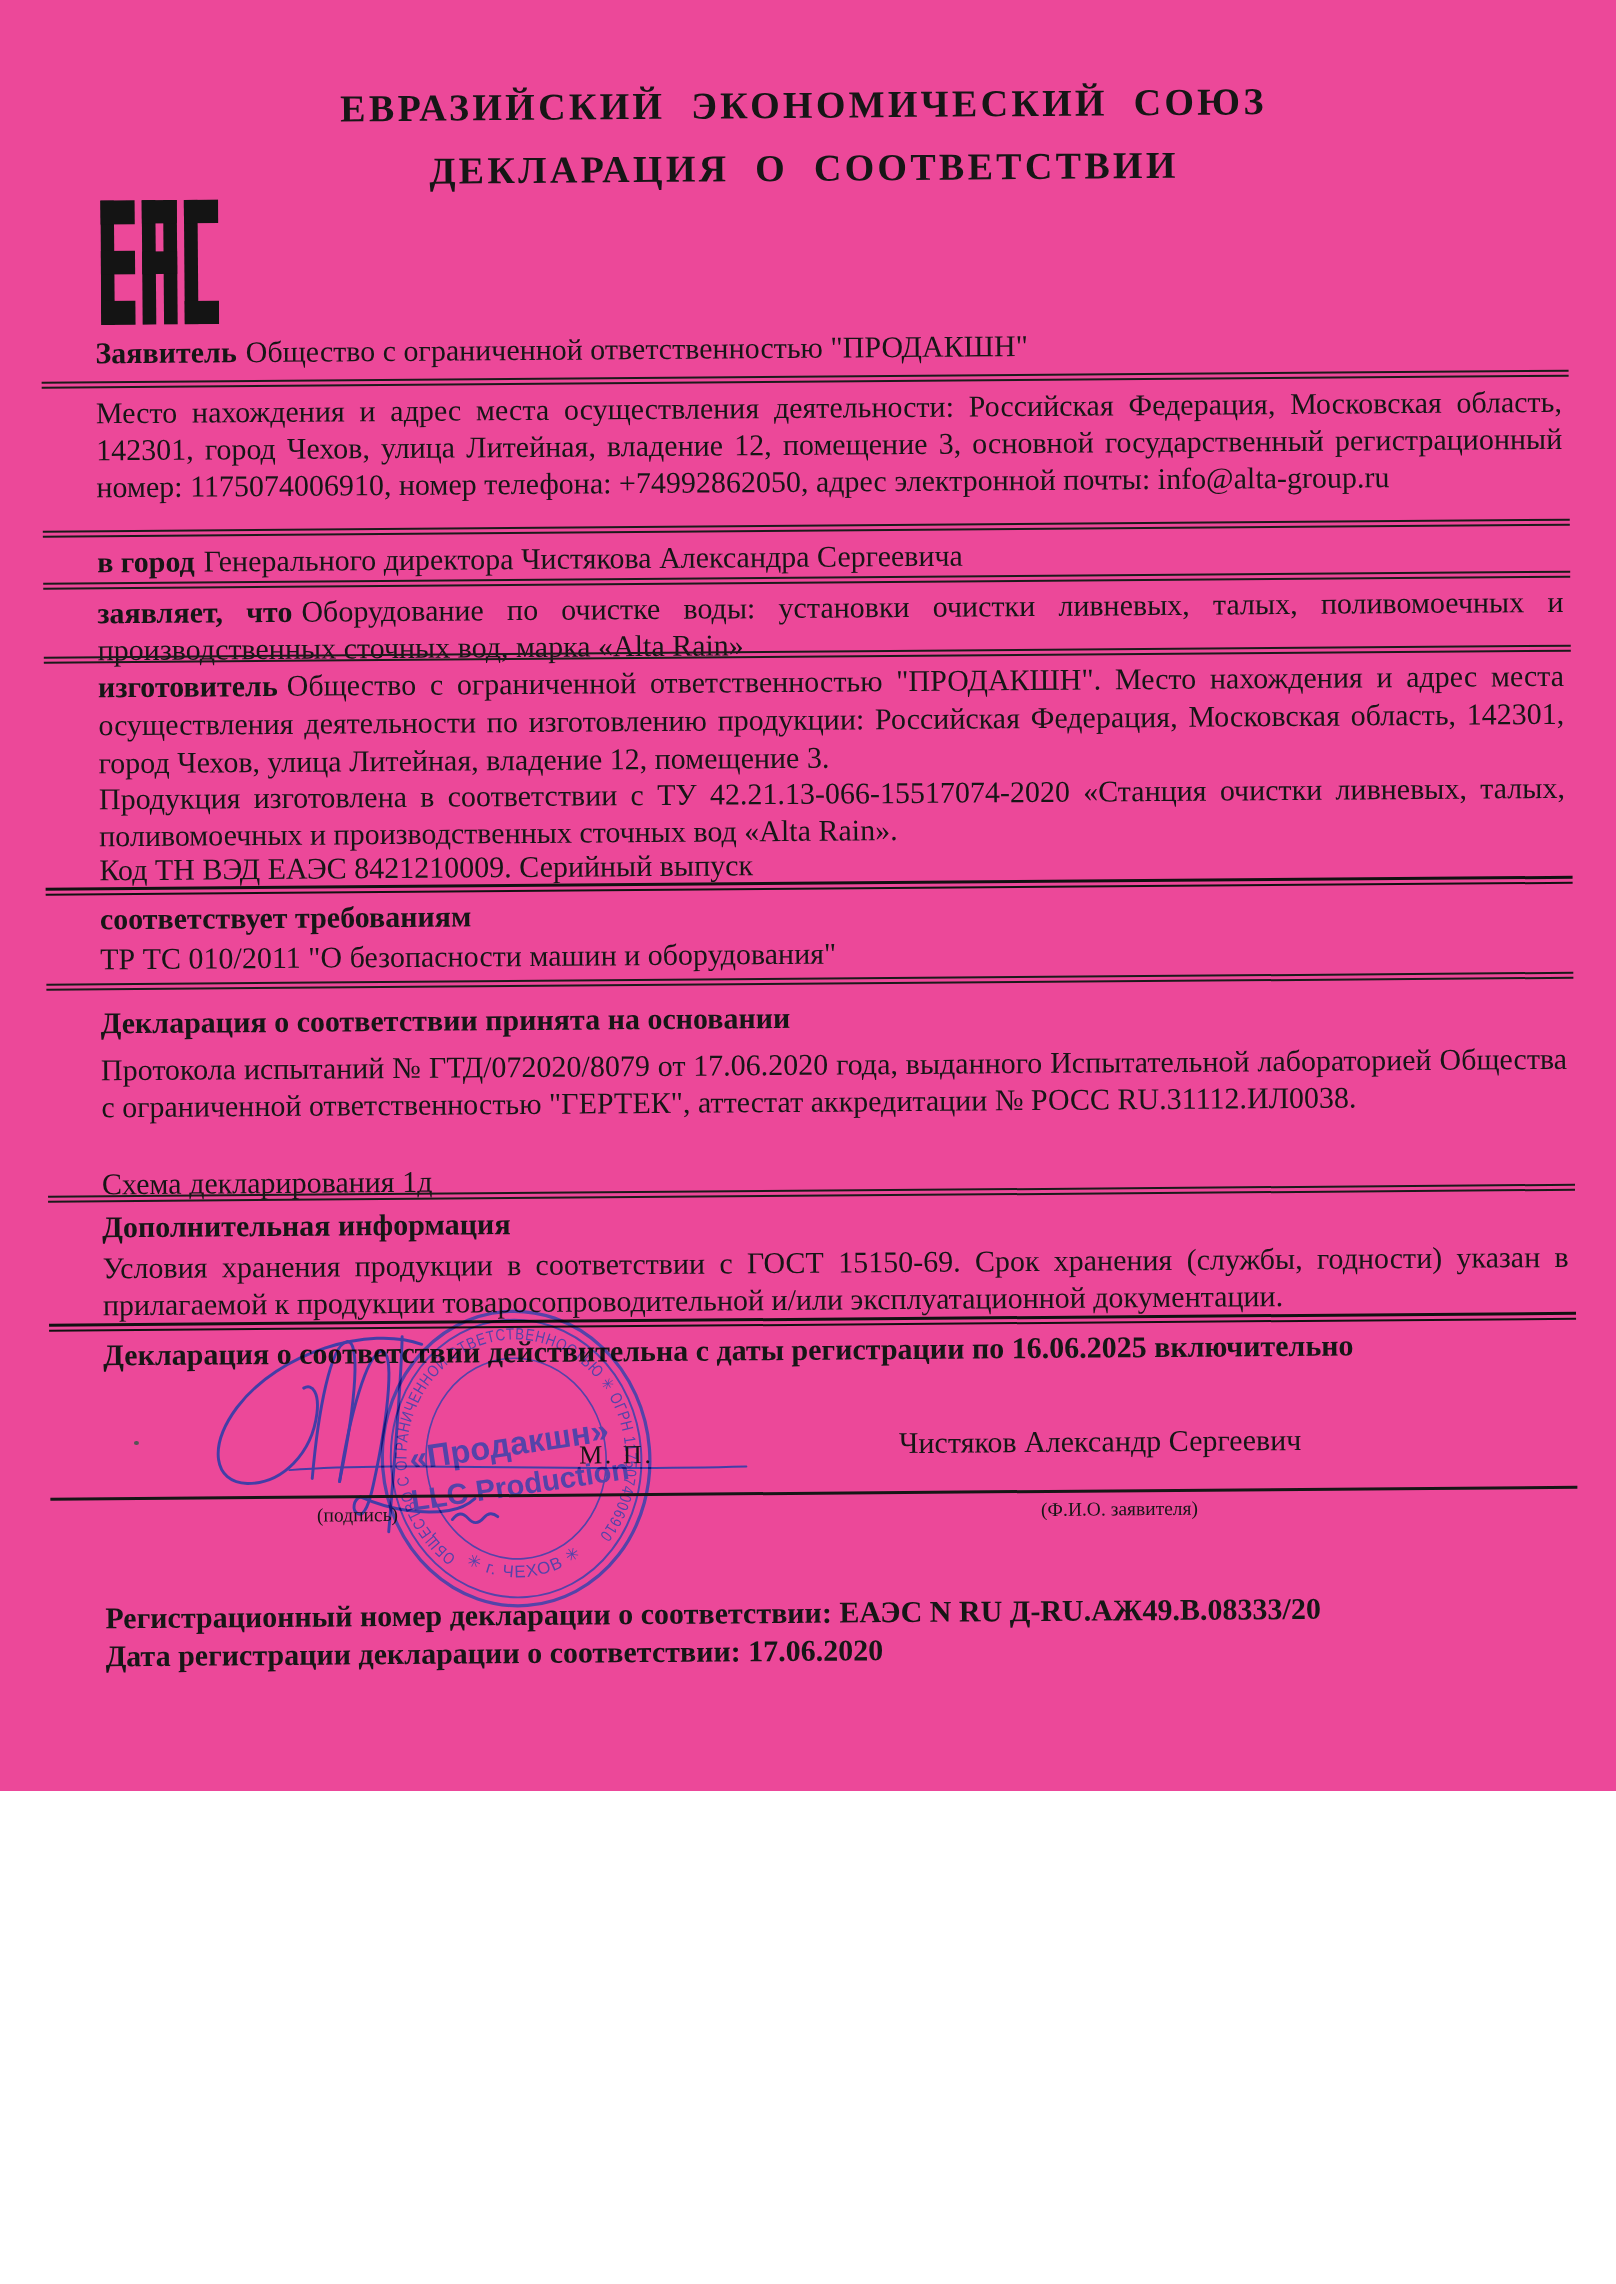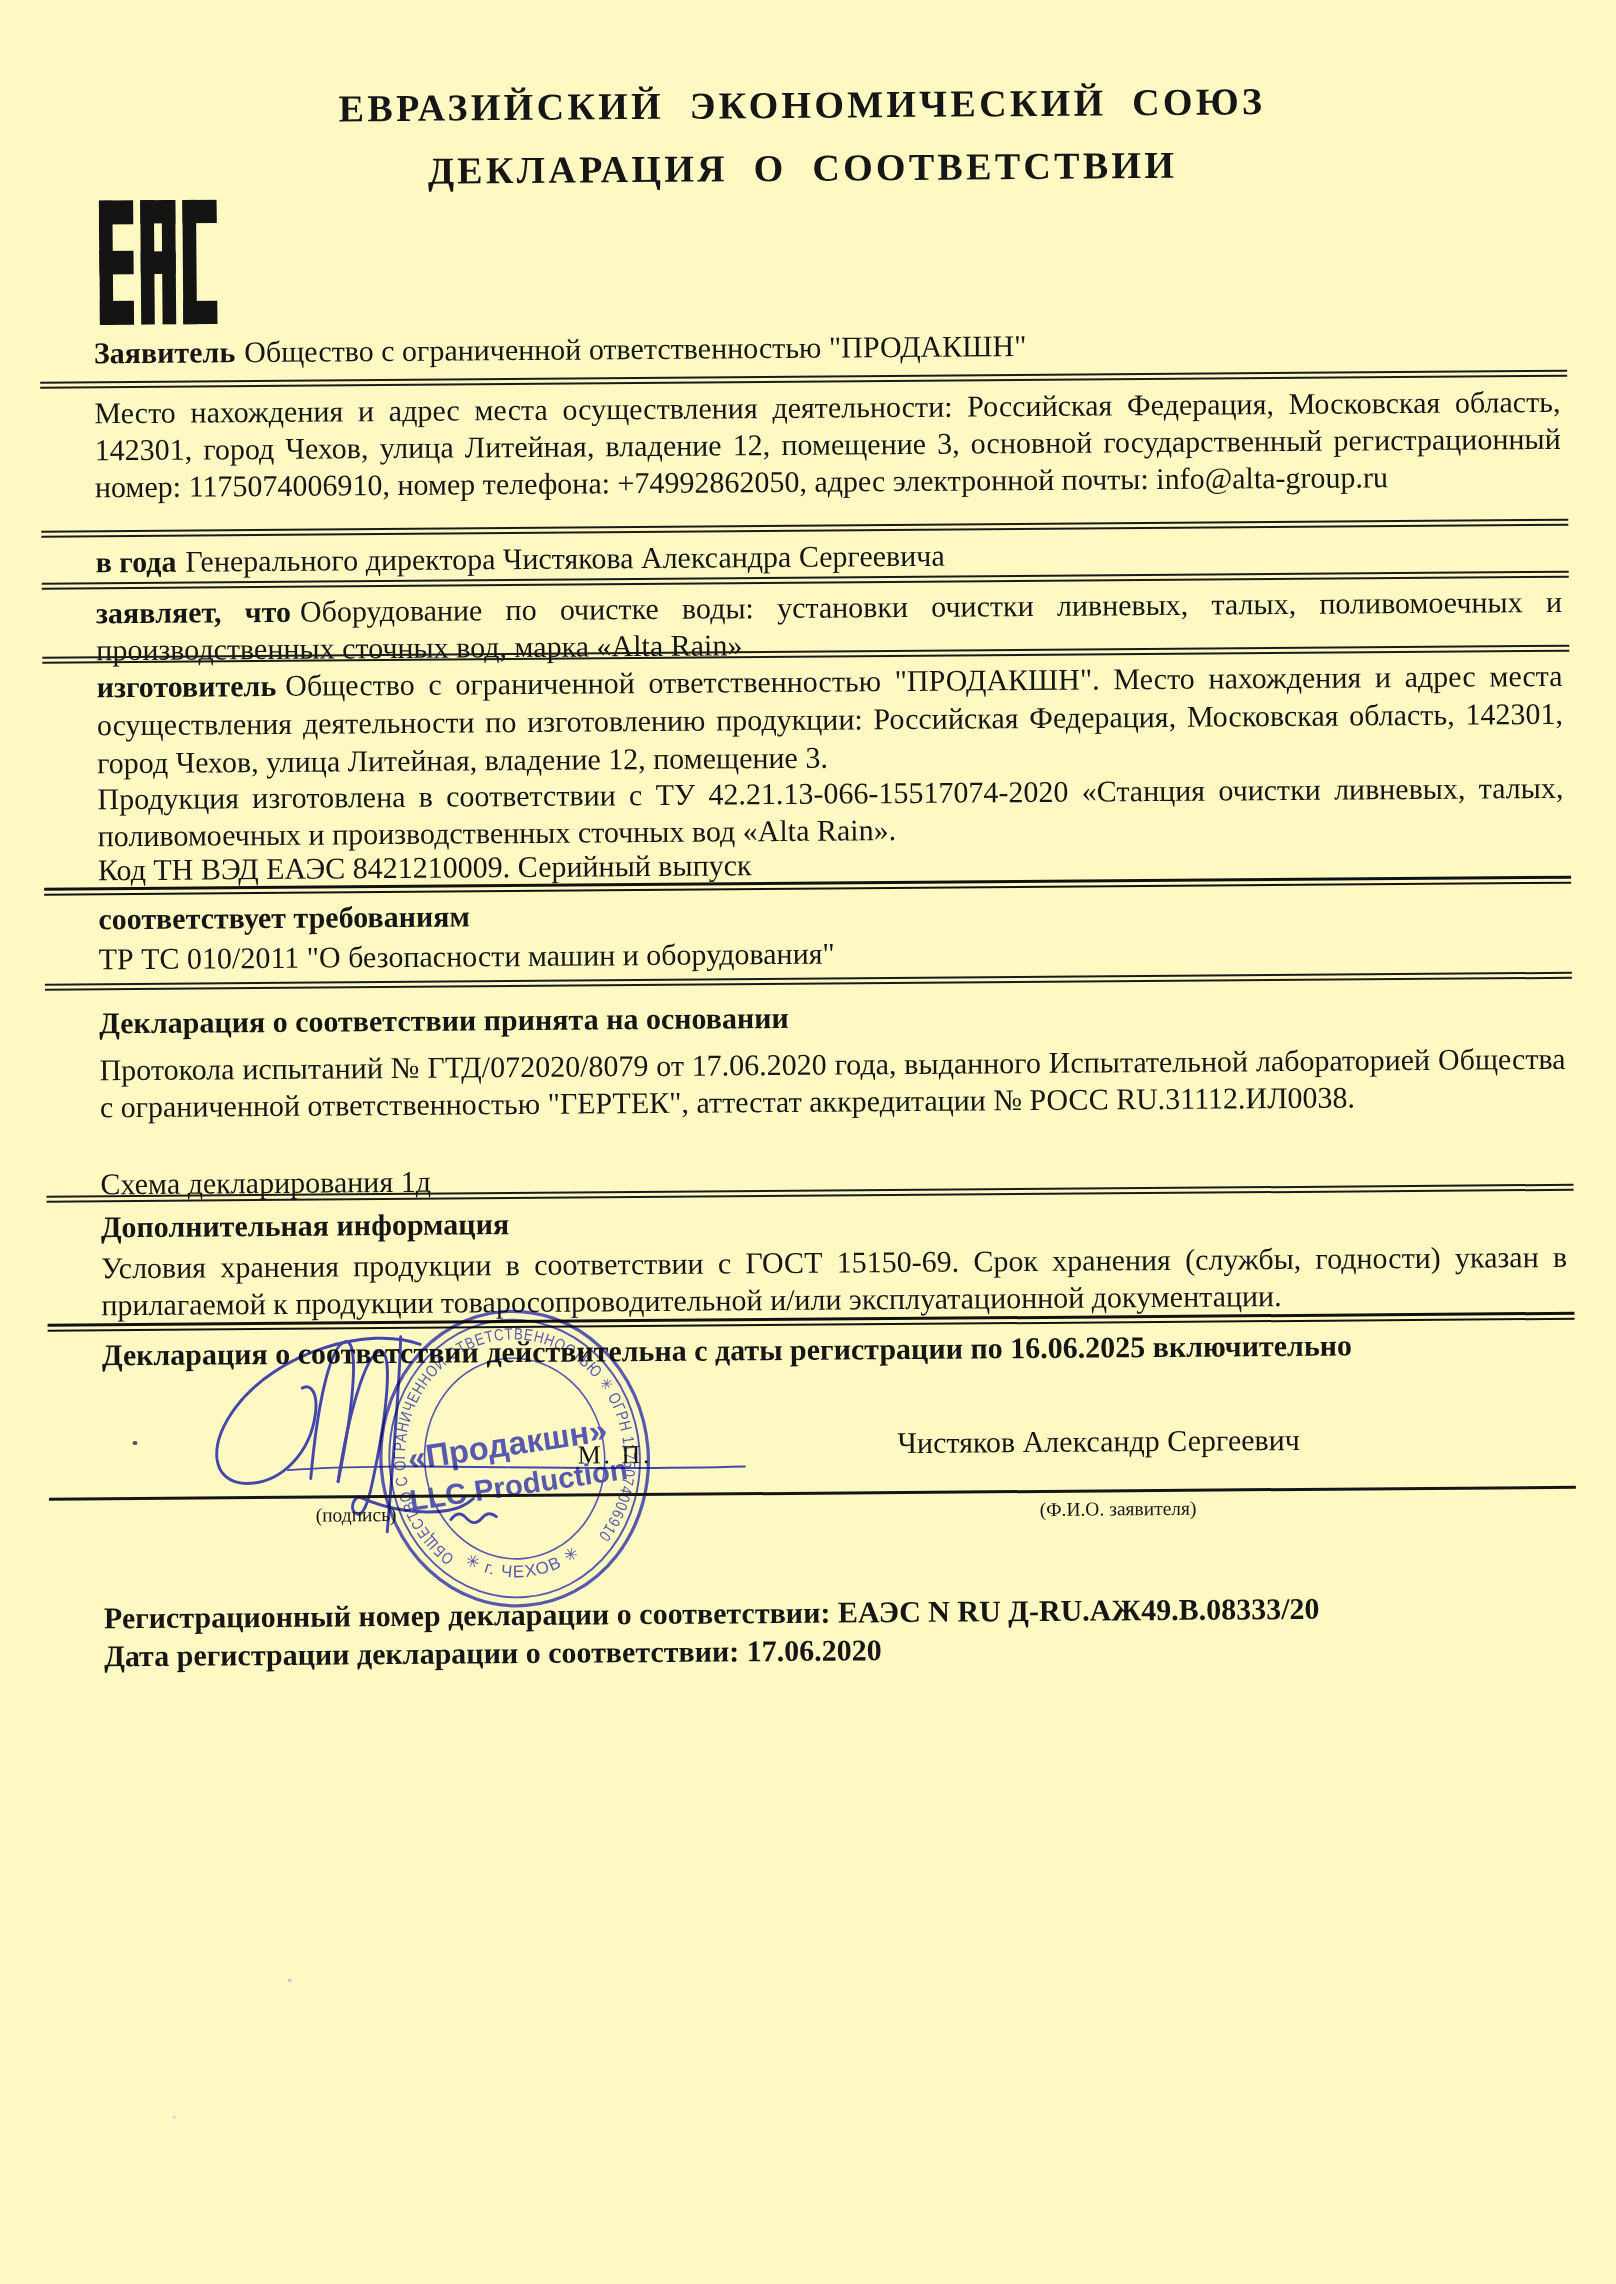--- a/index.html
+++ b/index.html
@@ -1,17 +1,17 @@
 <!DOCTYPE html>
 <html lang="ru" style="font-size:10.4px"><head>
 <meta charset="utf-8">
 <style>
   html,body { margin:0; padding:0; background:#ffffff; }
   .page {
-    position:relative; width:1616px; height:2284px; background:#fef9c3;
+    position:relative; width:1616px; height:1791px; background:#ec4899;
     font-family:"Liberation Serif", serif; color:#161616; overflow:hidden;
   }
   .scan { position:absolute; inset:0; transform:rotate(-0.45deg); transform-origin:48% 38%; }
 
   .title { position:absolute; left:0; width:100%; text-align:center;
     font-weight:bold; font-size:38px; letter-spacing:3.3px; word-spacing:13px; white-space:nowrap; }
 
   .para { position:absolute; left:98px; width:1466px; font-size:30px; line-height:37px;
     text-align:justify; margin:0; }
   .nojust { text-align:left; }
@@ -67,21 +67,21 @@
         <rect x="129" y="156" width="53" height="36"></rect>
       </g>
     </svg>
 
     <p class="para nojust" style="top:329px"><span class="lbl">Заявитель</span><span>Общество с ограниченной ответственностью "ПРОДАКШН"</span></p>
     <div class="rule" style="top:376px"></div>
 
     <p class="para" style="top:389px">Место нахождения и адрес места осуществления деятельности: Российская Федерация, Московская область, 142301, город Чехов, улица Литейная, владение 12, помещение 3, основной государственный регистрационный номер: 1175074006910, номер телефона: +74992862050, адрес электронной почты: info@alta-group.ru</p>
     <div class="rule" style="top:525px"></div>
 
-    <p class="para nojust" style="top:538px"><span class="lbl">в года</span><span>Генерального директора Чистякова Александра Сергеевича</span></p>
+    <p class="para nojust" style="top:538px"><span class="lbl">в город</span><span>Генерального директора Чистякова Александра Сергеевича</span></p>
     <div class="rule" style="top:577px"></div>
 
     <p class="para" style="top:589px"><span class="lbl">заявляет, что</span><span>Оборудование по очистке воды: установки очистки ливневых, талых, поливомоечных и производственных сточных вод, марка «Alta Rain»</span></p>
     <div class="rule" style="top:651px"></div>
 
     <p class="para" style="top:663px; line-height:38px"><span class="lbl">изготовитель</span><span>Общество с ограниченной ответственностью "ПРОДАКШН". Место нахождения и адрес места осуществления деятельности по изготовлению продукции: Российская Федерация, Московская область, 142301, город Чехов, улица Литейная, владение 12, помещение 3.</span></p>
 
     <p class="para" style="top:775px">Продукция изготовлена в соответствии с ТУ 42.21.13-066-15517074-2020 «Станция очистки ливневых, талых, поливомоечных и производственных сточных вод «Alta Rain».</p>
 
     <p class="para nojust" style="top:846px">Код ТН ВЭД ЕАЭС 8421210009. Серийный выпуск</p>

